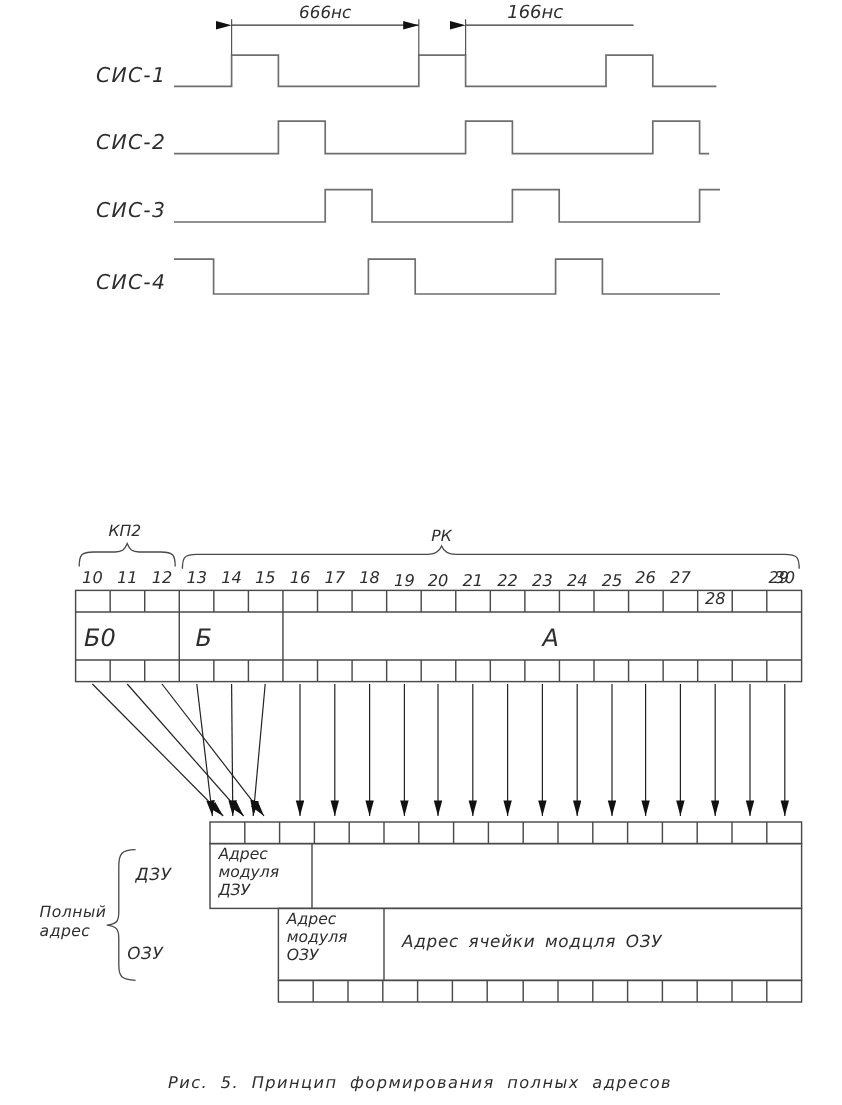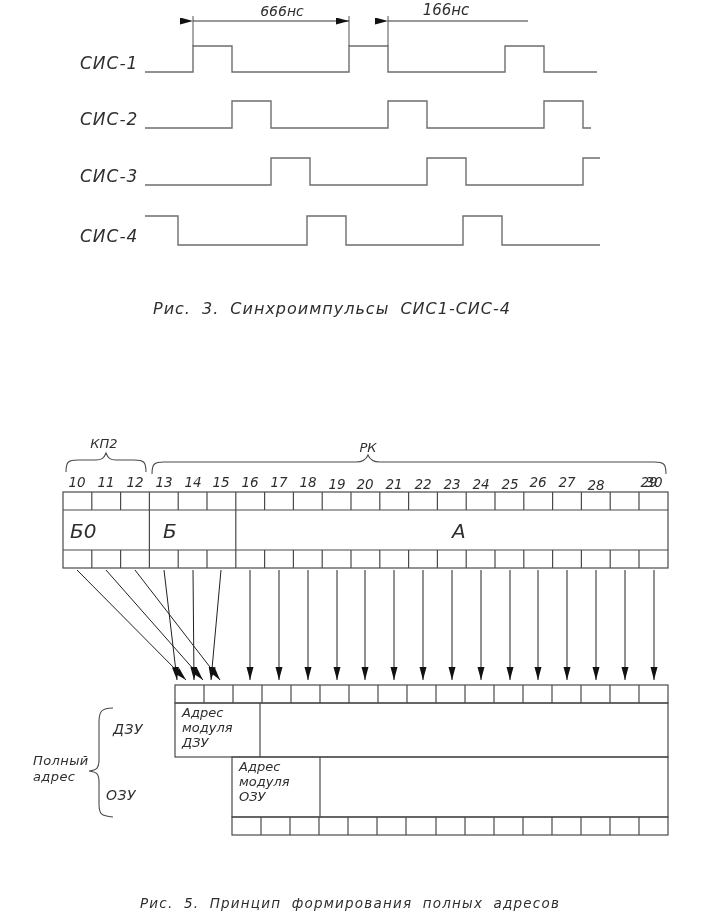--- a/index.html
+++ b/index.html
@@ -182,24 +182,23 @@
     </g>
 
     <path d="M113,708 C101,708 99,712 99,722 L99,760 C99,768 97,770 89,771 C97,772 99,774 99,782 L99,804 C99,814 101,816 113,817" stroke="#4a4a4a" stroke-width="1.1" fill="none"></path>
   </svg>
 
   <div class="lbl sig" style="left:80px;top:55px;">СИС-1</div>
   <div class="lbl sig" style="left:80px;top:111px;">СИС-2</div>
   <div class="lbl sig" style="left:80px;top:168px;">СИС-3</div>
   <div class="lbl sig" style="left:80px;top:228px;">СИС-4</div>
 
-  <div class="lbl dim" style="left:282px;top:4px;">666нс</div>
+  <div class="lbl dim" style="left:271px;top:4px;">666нс</div>
   <div class="lbl dim" style="left:446px;top:3px;font-size:15px;">166нс</div>
 
-  <div class="lbl cap3" style="left:153px;top:301px;">Рис. 3. Синхроимпульсы СИС1-СИС-4</div>
 
   <div class="lbl grp" style="left:104px;top:437px;">КП2</div>
   <div class="lbl grp" style="left:368px;top:441px;">РК</div>
 
   <div class="lbl bit" style="left:77px;top:476px;">10</div>
   <div class="lbl bit" style="left:106px;top:476px;">11</div>
   <div class="lbl bit" style="left:135px;top:476px;">12</div>
   <div class="lbl bit" style="left:164px;top:476px;">13</div>
   <div class="lbl bit" style="left:193px;top:476px;">14</div>
   <div class="lbl bit" style="left:221px;top:476px;">15</div>
@@ -208,36 +207,37 @@
   <div class="lbl bit" style="left:308px;top:476px;">18</div>
   <div class="lbl bit" style="left:337px;top:478px;">19</div>
   <div class="lbl bit" style="left:365px;top:478px;">20</div>
   <div class="lbl bit" style="left:394px;top:478px;">21</div>
   <div class="lbl bit" style="left:423px;top:478px;">22</div>
   <div class="lbl bit" style="left:452px;top:478px;">23</div>
   <div class="lbl bit" style="left:481px;top:478px;">24</div>
   <div class="lbl bit" style="left:510px;top:478px;">25</div>
   <div class="lbl bit" style="left:538px;top:476px;">26</div>
   <div class="lbl bit" style="left:567px;top:476px;">27</div>
-  <div class="lbl bit" style="left:596px;top:479px;">28</div>
+  <div class="lbl bit" style="left:596px;top:493px;">28</div>
   <div class="lbl bit" style="left:625px;top:476px;margin-left:24px;">29</div>
   <div class="lbl bit" style="left:654px;top:476px;">30</div>
 
   <div class="lbl fld" style="left:70px;top:521px;">Б0</div>
   <div class="lbl fld" style="left:163px;top:521px;">Б</div>
   <div class="lbl fld" style="left:452px;top:521px;">А</div>
 
   <div class="lbl side" style="left:33px;top:754px;">Полный</div>
   <div class="lbl side" style="left:33px;top:770px;">адрес</div>
   <div class="lbl dz" style="left:113px;top:722px;">ДЗУ</div>
   <div class="lbl dz" style="left:106px;top:788px;">ОЗУ</div>
 
   <div class="lbl cellhdr" style="left:182px;top:706px;">Адрес</div>
   <div class="lbl cellhdr" style="left:182px;top:721px;">модуля</div>
   <div class="lbl cellhdr" style="left:182px;top:736px;">ДЗУ</div>
 
   <div class="lbl cellhdr" style="left:239px;top:760px;">Адрес</div>
   <div class="lbl cellhdr" style="left:239px;top:775px;">модуля</div>
   <div class="lbl cellhdr" style="left:239px;top:790px;">ОЗУ</div>
+  <div class="lbl celltxt" style="left:335px;top:778px;">Адрес ячейки модцля ОЗУ</div>
 
   <div class="lbl cap5" style="left:140px;top:897px;">Рис. 5. Принцип формирования полных адресов</div>
 
 </div>
 
 </body></html>

